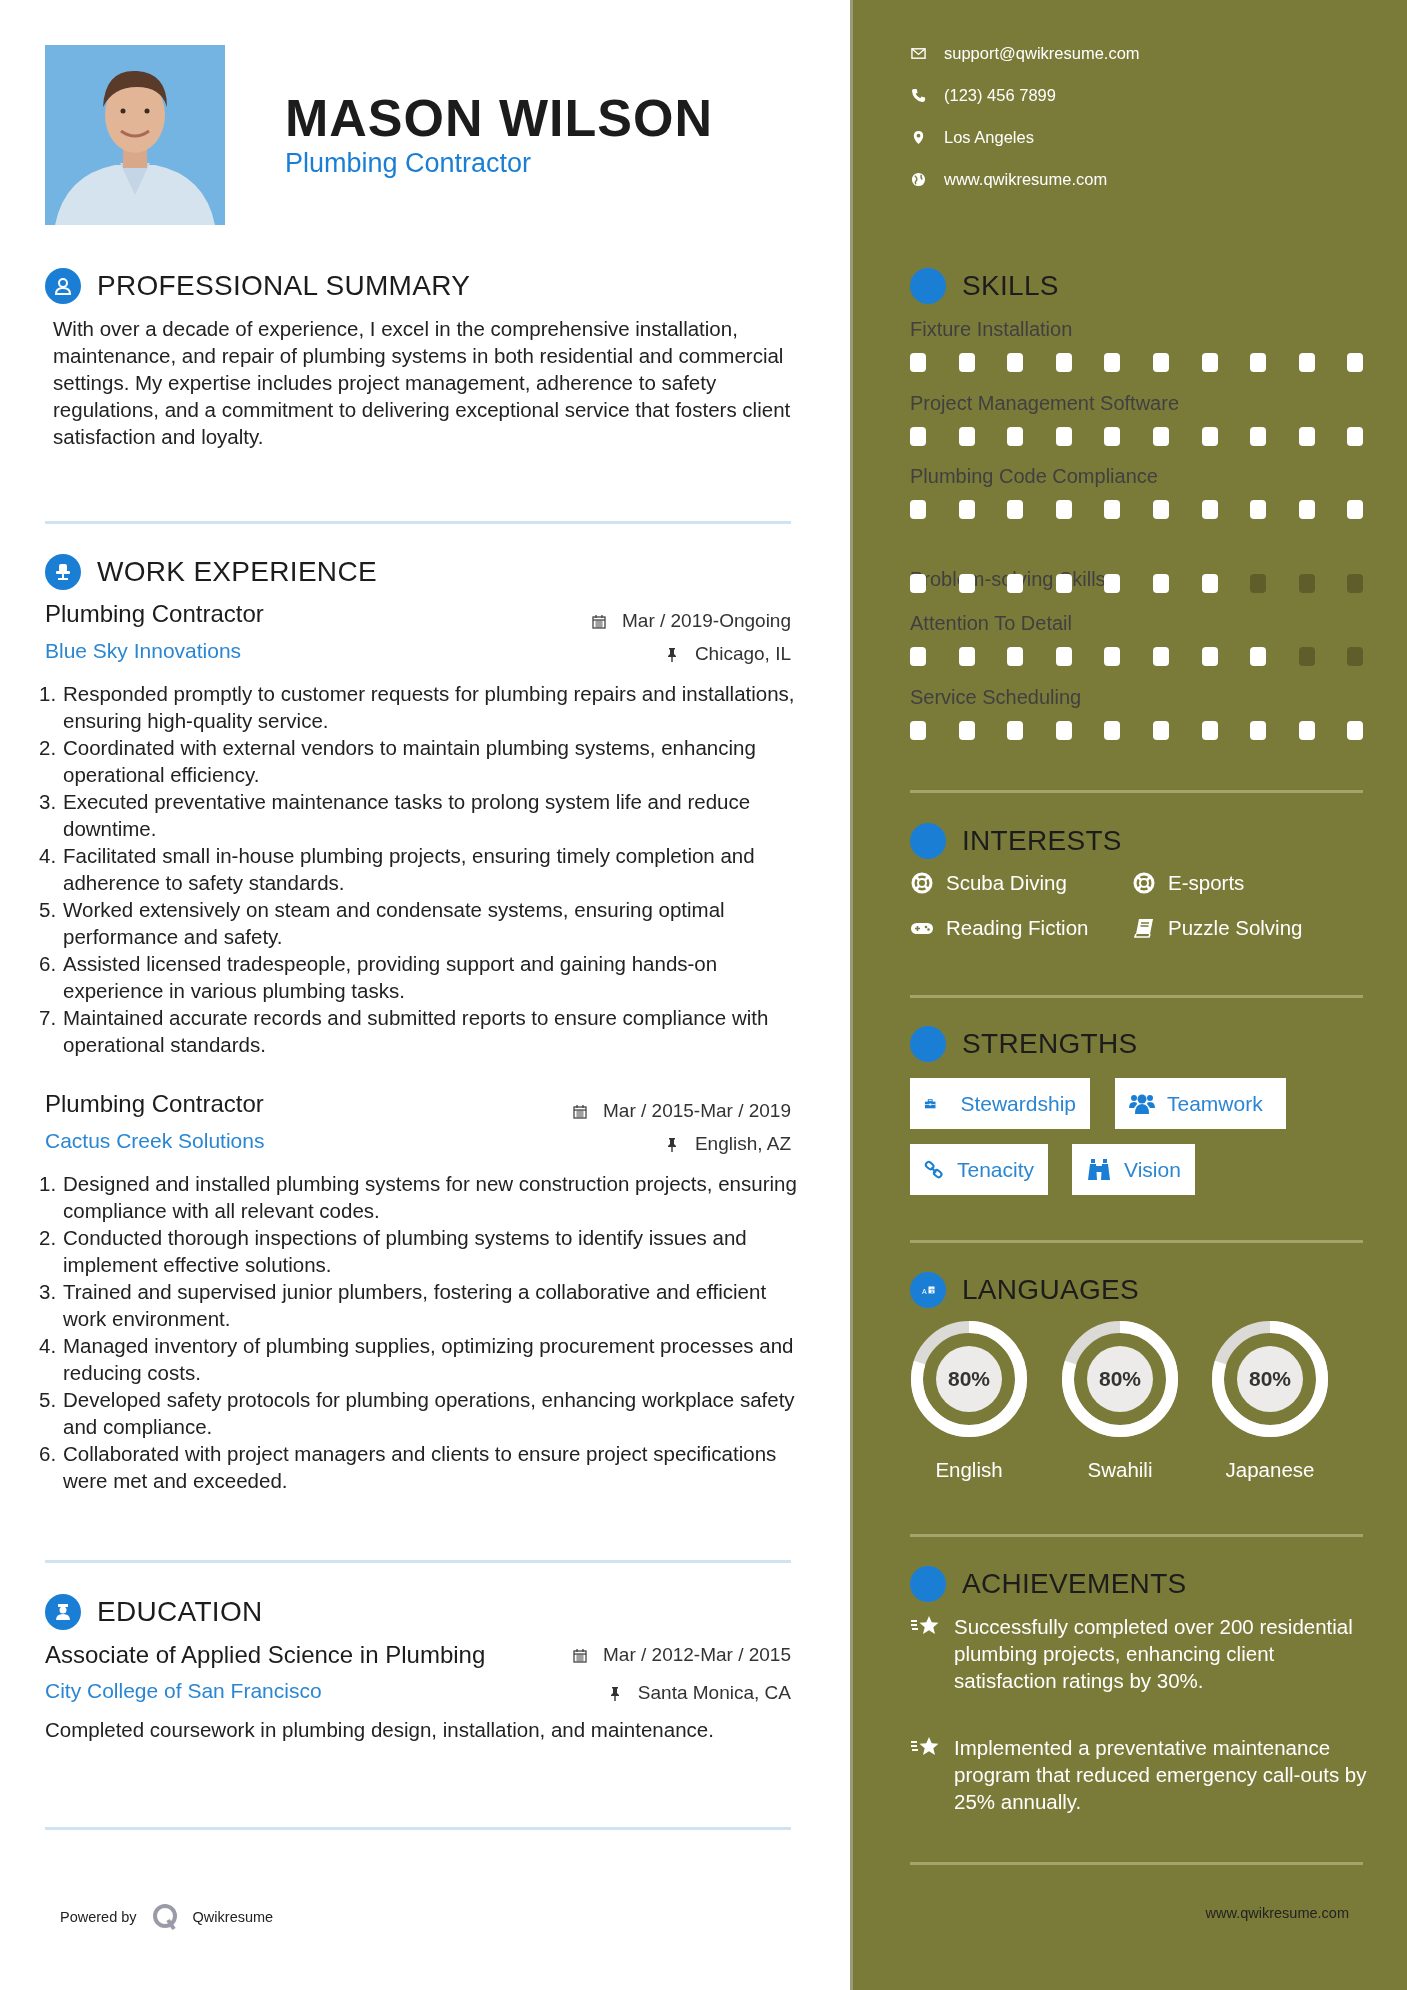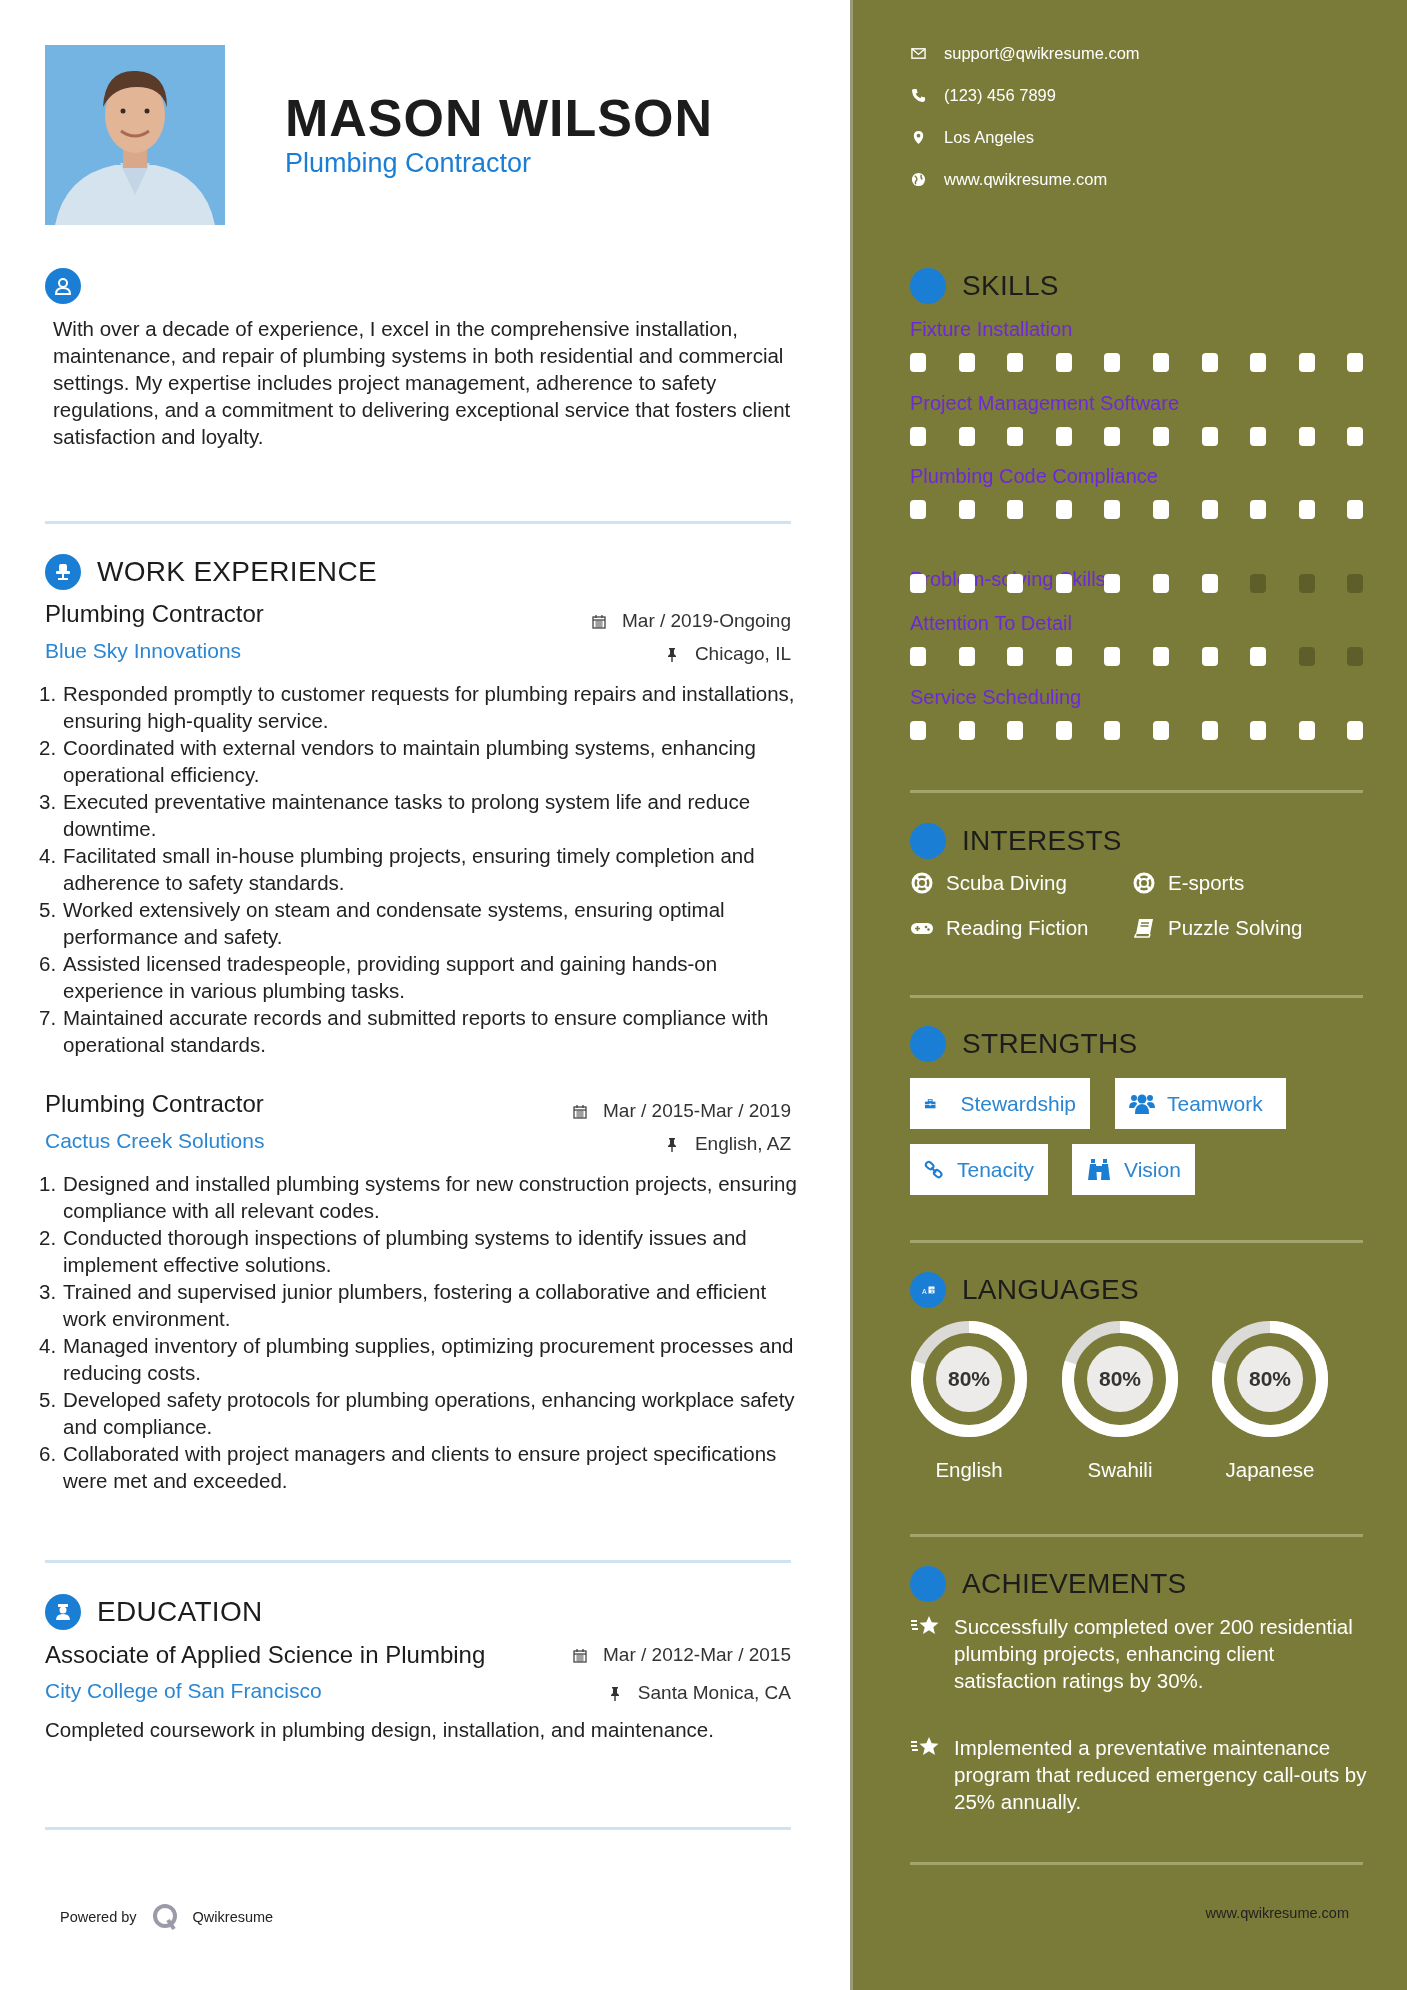--- a/index.html
+++ b/index.html
@@ -32,21 +32,21 @@
   .job-list { position: absolute; left: 45px; width: 760px; font-size: 20.5px; line-height: 27px; color: #222; list-style: none; }
   .job-list li { display: flex; }
   .job-list li .num { width: 18px; flex: 0 0 18px; margin-left: -6px; }
   .job-list li .txt { flex: 1; padding-left: 6px; }
 
   
   .contact { position: absolute; left: 60px; display: flex; align-items: center; color: #fff; font-size: 16.5px; }
   .contact .ic { width: 16px; height: 16px; margin-right: 18px; display: flex; align-items: center; justify-content: center; }
   .contact .ic svg { width: 15px; height: 15px; }
 
-  .skill-name { position: absolute; left: 60px; color: #6d28d9; font-size: 20px; }
+  .skill-name { position: absolute; left: 60px; color: #404040; font-size: 20px; }
   .skill-dots { position: absolute; left: 60px; display: flex; gap: 0; }
   .dot { width: 16px; height: 19px; border-radius: 4px; background: #ffffff; margin-right: 32.6px; }
   .dot.off { background: #5e5e2a; }
 
   .rdiv { position: absolute; left: 60px; width: 453px; height: 3px; background: #a3a36c; }
 
   .interest { position: absolute; display: flex; align-items: center; color: #fff; font-size: 20.5px; }
   .interest svg { width: 24px; height: 22px; margin-right: 12px; }
 
   .strength { position: absolute; background: #fff; height: 51px; display: flex; align-items: center; padding: 0 14px; color: #2a86d2; font-size: 21px; }
@@ -89,20 +89,21 @@
     <div class="name">MASON WILSON</div>
     <div class="title">Plumbing Contractor</div>
 
     <div class="sec-head" style="left:45px; top:268px;">
       <div class="sec-icon">
         <svg viewBox="0 0 20 20">
             <circle cx="10" cy="7" r="4" fill="none" stroke="#fff" stroke-width="2"></circle>
             <path d="M3 18 Q3 12 10 12 Q17 12 17 18 Z" fill="none" stroke="#fff" stroke-width="2"></path>
           </svg>
       </div>
+      <div class="sec-title">PROFESSIONAL SUMMARY</div>
     </div>
     <div class="para" style="top:315px;margin-left:8px;">With over a decade of experience, I excel in the comprehensive installation, maintenance, and repair of plumbing systems in both residential and commercial settings. My expertise includes project management, adherence to safety regulations, and a commitment to delivering exceptional service that fosters client satisfaction and loyalty.</div>
     <div class="divider" style="top:521px;"></div>
 
     <div class="sec-head" style="left:45px; top:554px;">
       <div class="sec-icon">
         <svg viewBox="0 0 20 20">
             <rect x="6" y="2" width="8" height="8" rx="2" fill="#fff"></rect>
             <rect x="3" y="9" width="14" height="3" rx="1" fill="#fff"></rect>
             <rect x="9" y="12" width="2" height="4" fill="#fff"></rect>

